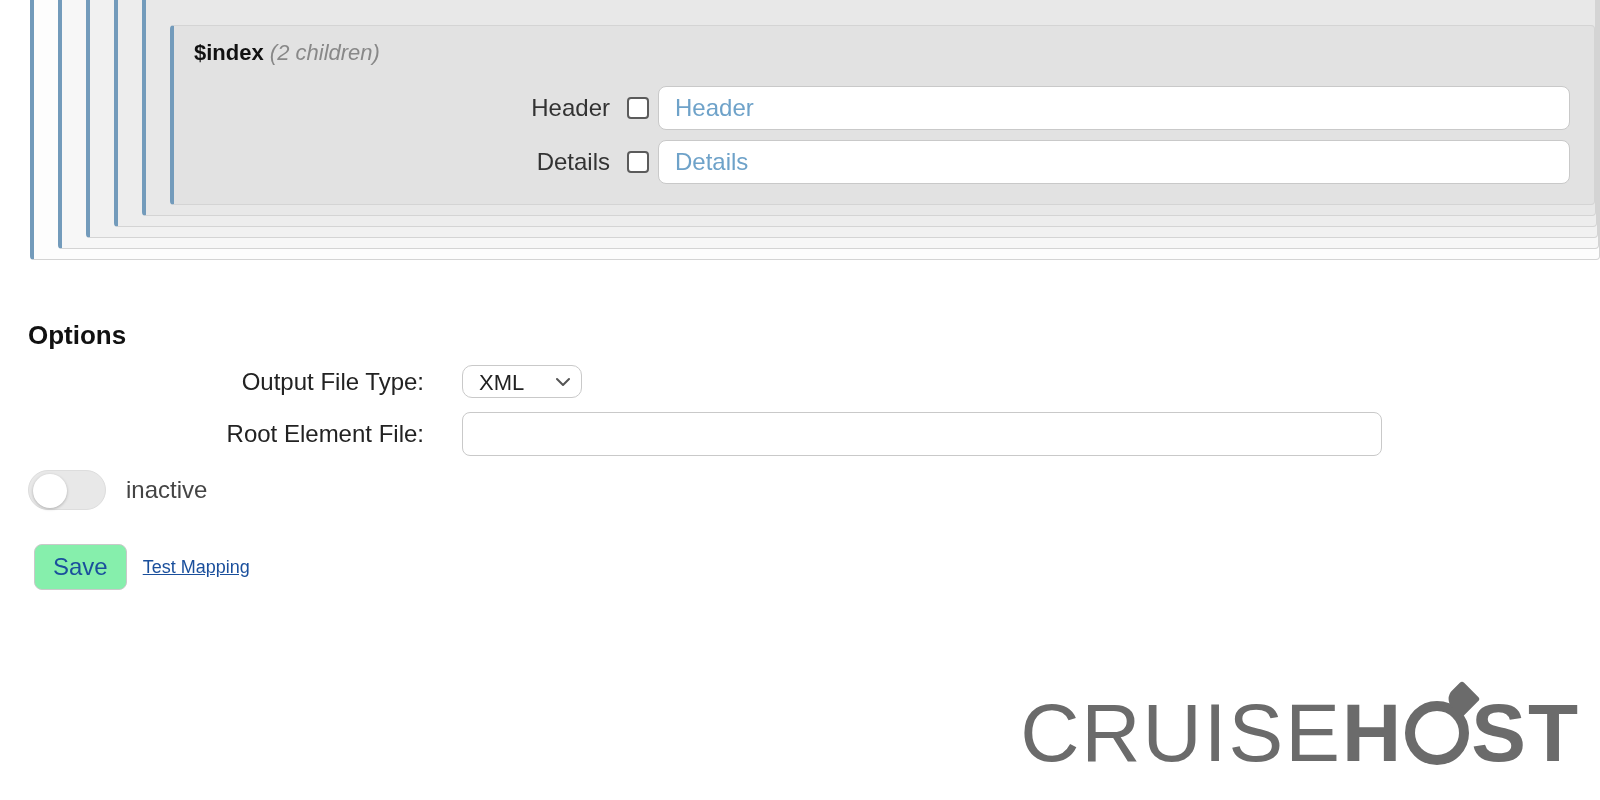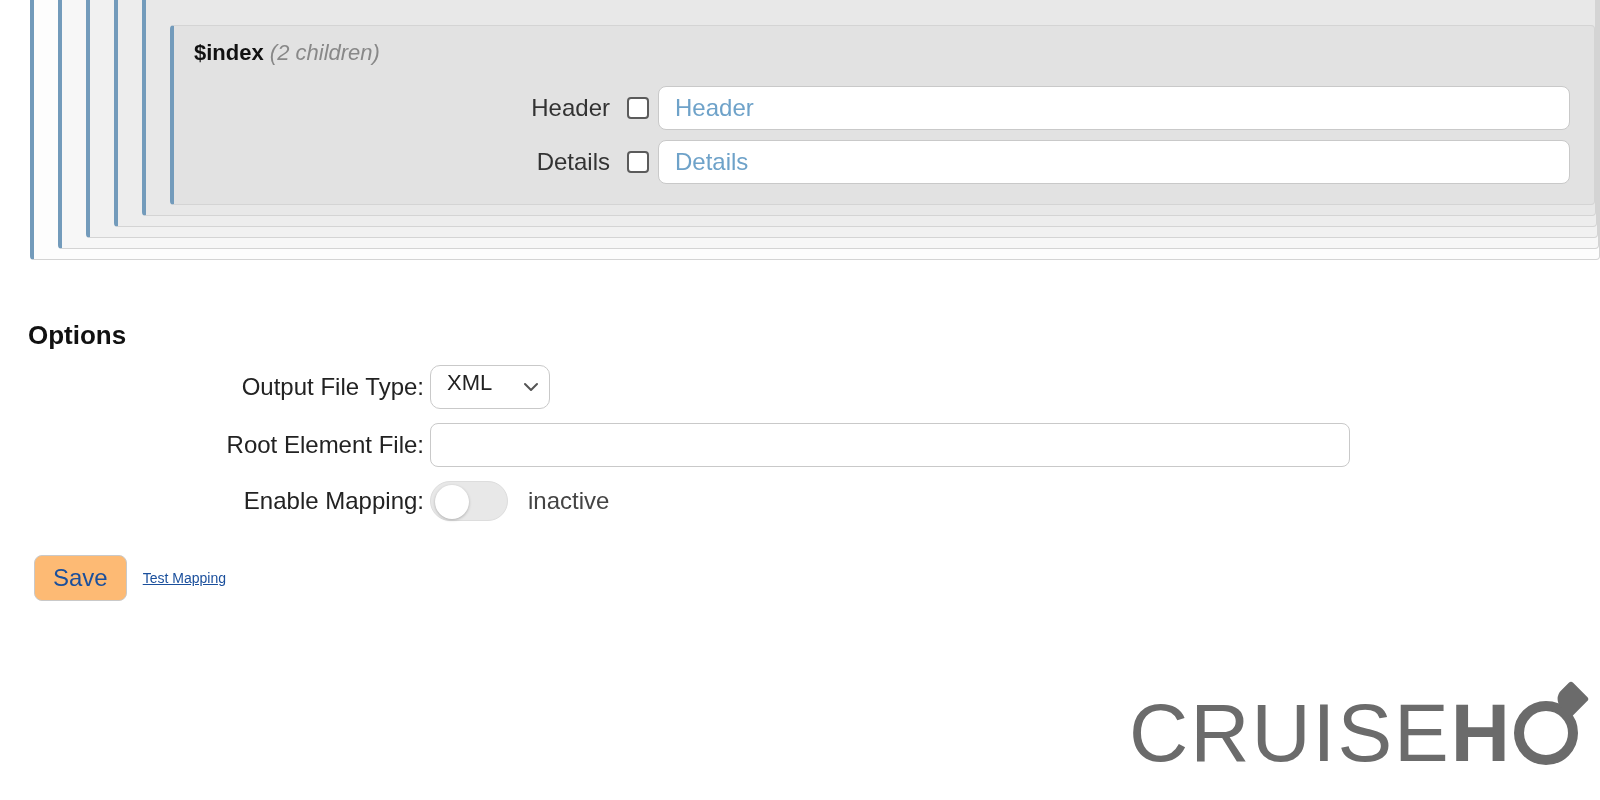--- a/index.html
+++ b/index.html
@@ -61,33 +61,33 @@
   }
   .field-input::placeholder { color: #6ea2c9; }
 
   
   .options-section { padding: 60px 0 0 28px; }
   .options-heading { font-size: 26px; font-weight: 700; margin: 0 0 2px 0; color: #111; }
   .opt-row {
     display: grid;
     grid-template-columns: 400px 1fr;
     align-items: center;
-    gap: 2px;
+    gap: 34px;
     margin: 14px 0;
   }
   .opt-label { text-align: right; font-size: 24px; color: #222; padding-right: 4px; }
   .opt-value { display: flex; align-items: center; gap: 20px; }
 
   .select-wrap {
     position: relative;
     display: inline-flex;
     align-items: center;
   }
   .select-box {
-    height: 44px;
+    height: 33px;
     border: 1px solid #c9c9c9;
     border-radius: 10px;
     background: #fff;
     font-size: 22px;
     padding: 4px 42px 4px 16px;
     min-width: 120px;
   }
   .select-chevron {
     position: absolute; right: 12px; top: 50%; transform: translateY(-50%);
     pointer-events: none;
@@ -117,30 +117,30 @@
     border-radius: 50%;
     background: #fff;
     box-shadow: 0 1px 3px rgba(0,0,0,0.25);
   }
   .toggle-text { font-size: 24px; color: #444; }
 
   .footer-row { margin: 34px 0 0 6px; display: flex; align-items: center; gap: 16px; }
   .save-btn {
     border: 1px solid #c9c9c9;
     border-radius: 8px;
-    background: #fdba74;
+    background: #86efac;
     color: #1a4f9c;
     font-size: 24px;
     padding: 8px 18px;
     cursor: pointer;
     text-align: right;
   }
   .link {
     color: #1a4f9c;
-    font-size: 14px;
+    font-size: 18px;
     text-decoration: underline;
     cursor: pointer;
   }
 
   
   .brand {
     position: absolute;
     right: 20px;
     bottom: 26px;
     font-size: 82px;
@@ -226,32 +226,32 @@
   </div>
 
   <div class="opt-row">
     <div class="opt-label">Root Element File:</div>
     <div class="opt-value">
       <input class="text-input" type="text" value="" style="">
     </div>
   </div>
 
   <div class="opt-row">
-    <div class="opt-label">Enable Mapping:</div>
     <div class="opt-value">
       <div class="toggle">
         <div class="toggle-knob"></div>
       </div>
       <span class="toggle-text">inactive</span>
     </div>
   </div>
 
   <div class="footer-row">
     <button class="save-btn">Save</button>
     <a class="link">Test Mapping</a>
   </div>
 </div>
 
 <div class="brand">
   <span class="thin">CRUISE</span>
     <span class="bold">H</span>
     <span class="o-wrap bold"><span class="o-ring"></span><span class="o-mark"></span></span>
+    <span class="bold">ST</span>
 </div>
 
 </body></html>

